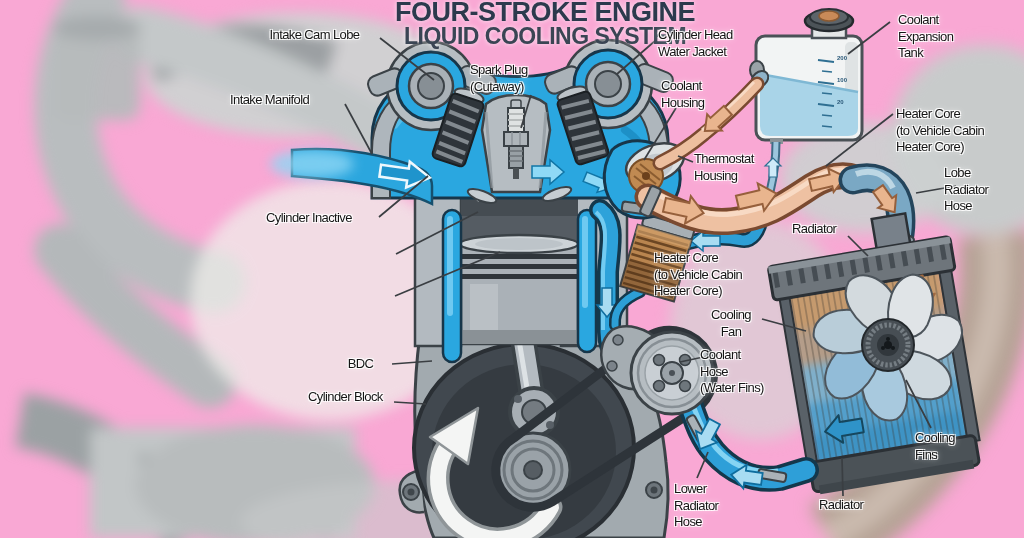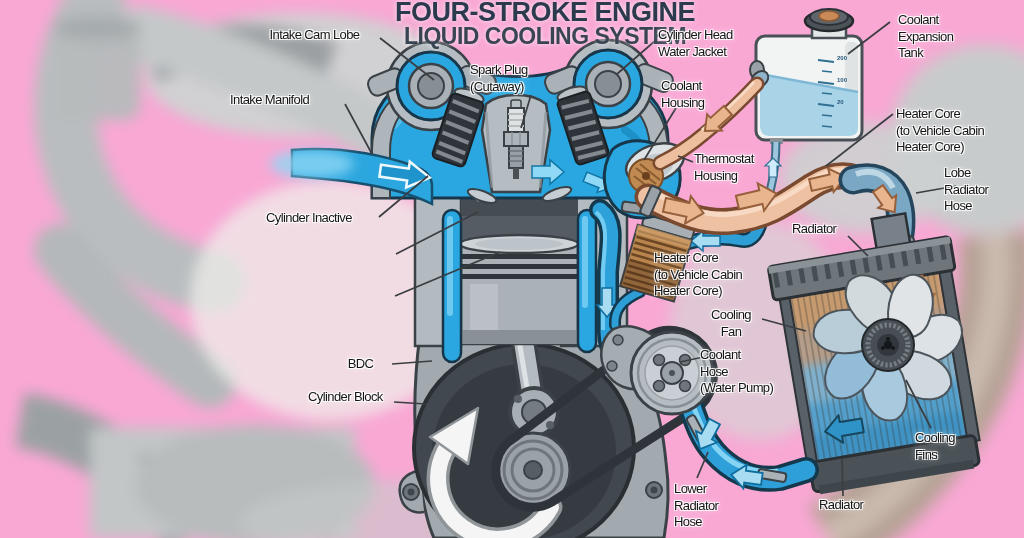--- a/index.html
+++ b/index.html
@@ -426,21 +426,21 @@
   <div>(to Vehicle Cabin</div>
   <div>Heater Core)</div>
 </div>
 <div class="lbl r" style="left:702px;top:307px;width:58px">
   <div>Cooling</div>
   <div>Fan</div>
 </div>
 <div class="lbl c" style="left:700px;top:347px;width:84px">
   <div>Coolant</div>
   <div>Hose</div>
-  <div>(Water Pump)</div>
+  <div>(Water Fins)</div>
 </div>
 <div class="lbl c" style="left:915px;top:430px;width:60px">
   <div>Cooling</div>
   <div>Fins</div>
 </div>
 <div class="lbl" style="left:819px;top:497px">Radiator</div>
 <div class="lbl c" style="left:674px;top:481px;width:70px">
   <div>Lower</div>
   <div>Radiator</div>
   <div>Hose</div>

